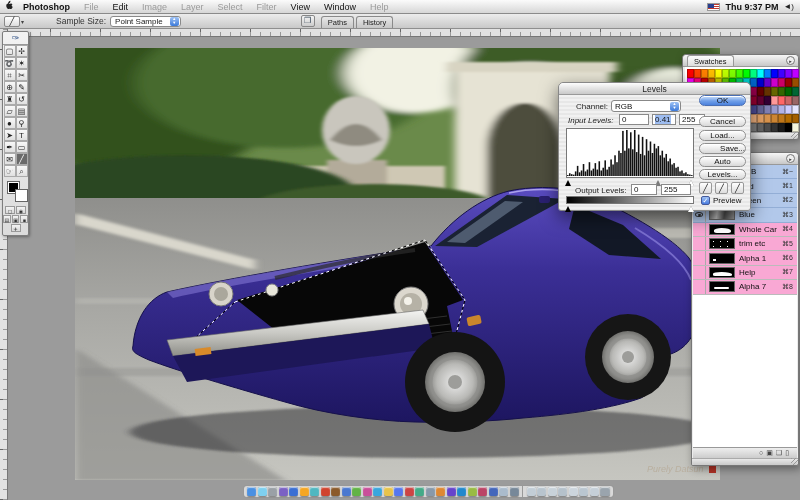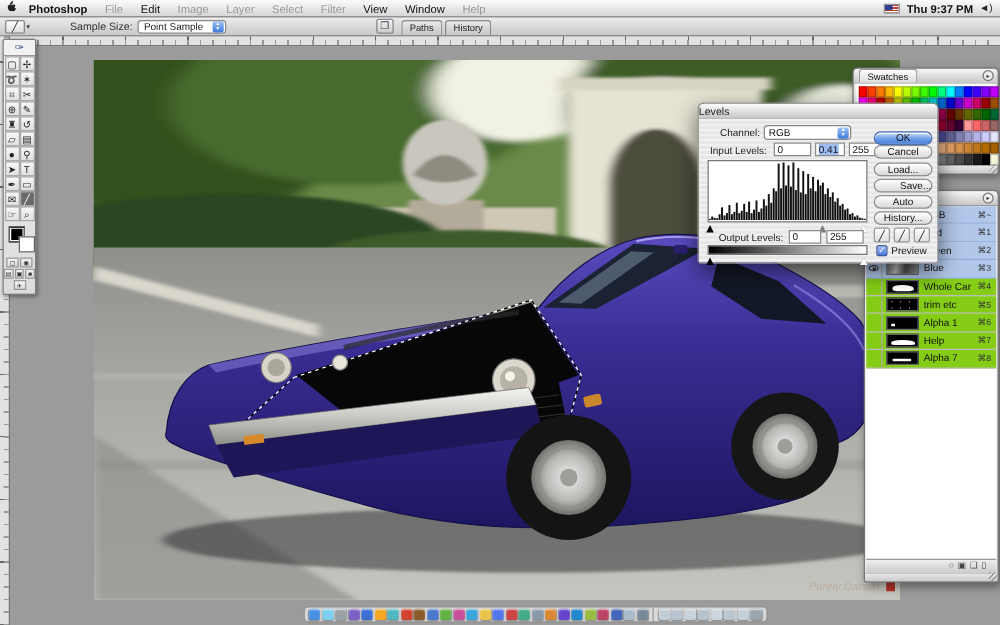--- a/index.html
+++ b/index.html
@@ -84,21 +84,21 @@
   #swatches { left:682px; top:54px; width:117px; height:84px; z-index:5; }
   #swatch-grid { display:grid; grid-template-columns:repeat(16,7px); grid-auto-rows:9px; padding:2px 0 0 2px; background:#fff; margin:0 2px; }
   .swatch { width:7px; height:9px; border:0.5px solid rgba(0,0,0,.25); }
   .palette-footer { height:7px; background:linear-gradient(#e8e8e8,#c9c9c9); border-top:1px solid #aaa; position:relative; border-radius:0 0 2px 2px; }
   .grip { position:absolute; right:0; bottom:0; width:7px; height:7px;
     background:repeating-linear-gradient(135deg,#999 0 1px,transparent 1px 3px); }
 
   
   #channels { left:691px; top:152px; width:108px; height:314px; z-index:5; }
   #channel-rows { background:#fff; margin:0 1px; }
-  .ch-row { height:14.4px; display:flex; align-items:center; border-bottom:0.5px solid #bbb; background:#84cc16; }
+  .ch-row { height:14.4px; display:flex; align-items:center; border-bottom:0.5px solid #bbb; background:#f9a8d4; }
   .ch-row.selected { background:#b2c8ea; border-bottom:0.5px solid #93aed6; }
   .ch-eye { width:13px; height:100%; border-right:0.5px solid #aaa; display:flex; align-items:center; justify-content:center; }
   .eye { width:8px; height:5px; border:1px solid #333; border-radius:50%; position:relative; }
   .eye::after { content:""; position:absolute; left:2px; top:0.5px; width:2.5px; height:2.5px; background:#333; border-radius:50%; }
   .ch-thumb { width:26px; height:11px; margin:0 4px 0 3px; border:0.5px solid #666; background:#000; position:relative; overflow:hidden; }
   .th-photo { background:linear-gradient(100deg,#6e6e6e,#c2c2c2 30%,#4e4e4e 60%,#9a9a9a); }
   .th-sil::after { content:""; position:absolute; left:4px; top:3.5px; width:17px; height:5px; background:#fff; border-radius:45% 55% 30% 30%; }
   .th-specks { background-image:radial-gradient(#fff 0.6px,transparent 0.7px),radial-gradient(#fff 0.5px,transparent 0.6px); background-size:7px 5px,9px 6px; background-color:#000; }
   .th-dot::after { content:""; position:absolute; left:3px; top:5px; width:2.5px; height:2px; background:#fff; }
   .th-body::after { content:""; position:absolute; left:3px; top:4px; width:19px; height:4px; background:#fff; border-radius:50% 60% 20% 20%; }
@@ -108,21 +108,21 @@
   #channels-empty { background:#fff; margin:0 1px; height:152px; }
   #channels-bar { height:11px; margin:0 1px; background:linear-gradient(#eee,#ccc); border-top:1px solid #999;
     display:flex; justify-content:flex-end; align-items:center; gap:3px; padding-right:8px; }
   .ch-btn { font-size:7px; color:#444; line-height:9px; }
 
   
   #levels { position:absolute; left:558px; top:82px; width:193px; height:129px; z-index:6;
     background:repeating-linear-gradient(#f1f1f1 0 2px,#e7e7e7 2px 4px);
     border:1px solid #888; border-radius:5px 5px 3px 3px; box-shadow:0 6px 18px rgba(0,0,0,.55); font-size:8px; color:#111; }
   #levels-title { height:12px; background:linear-gradient(#fdfdfd,#c9c9c9); border-bottom:1px solid #999;
-    border-radius:5px 5px 0 0; font-size:8.5px; line-height:12px; color:#222; }
+    border-radius:5px 5px 0 0; text-align:center; font-size:8.5px; line-height:12px; color:#222; }
   .lv-label { position:absolute; color:#222; }
   .lv-field { position:absolute; height:11px; background:#fff; border:1px solid #8a8a8a; font-size:8px; line-height:10px; padding-left:2px; }
   .lv-field.hl { background:#fff; }
   .lv-field.hl span { background:#9dbcf0; }
   #lv-channel-select { position:absolute; left:52px; top:17px; width:70px; height:12px; border:1px solid #888; border-radius:3px;
     background:#fff; display:flex; align-items:center; font-size:8px; padding-left:3px; }
   #lv-channel-select .val { flex:1; }
   #histo-frame { position:absolute; left:7px; top:45px; width:128px; height:50px; background:#fff; border:1px solid #777; }
   .slider { position:absolute; width:0; height:0; border-left:3.5px solid transparent; border-right:3.5px solid transparent; }
   .sl-black { border-bottom:6px solid #000; }
@@ -569,21 +569,21 @@
 
   <div id="levels">
     <div id="levels-title">Levels</div>
 
     <span class="lv-label" style="left:17px;top:19px;">Channel:</span>
     <span id="lv-channel-select">
       <span class="val">RGB</span>
       <span class="stepper">▲<br>▼</span>
     </span>
 
-    <span class="lv-label" style="left:9px;top:33px;">Input Levels:</span>
+    <span class="lv-label" style="left:9px;top:33px;font-style:italic;">Input Levels:</span>
     <span class="lv-field" style="left:60px;top:31px;width:30px;">0</span>
     <span class="lv-field hl" style="left:93px;top:31px;width:24px;"><span>0.41</span></span>
     <span class="lv-field" style="left:120px;top:31px;width:26px;">255</span>
 
     <div id="histo-frame">
       <svg id="histo-svg" width="126" height="48" viewBox="0 0 126 48">
           <rect x="0.00" y="46.08" width="1.57" height="0.92" fill="#111"></rect>
           <rect x="1.97" y="44.24" width="1.57" height="2.76" fill="#111"></rect>
           <rect x="3.94" y="45.16" width="1.57" height="1.84" fill="#111"></rect>
           <rect x="5.91" y="45.62" width="1.57" height="1.38" fill="#111"></rect>
@@ -653,26 +653,26 @@
     <span class="slider sl-gray" style="left:96px;top:97px;"></span>
     <span class="slider sl-white" style="left:129px;top:97px;"></span>
 
     <span class="lv-label" style="left:16px;top:103px;">Output Levels:</span>
     <span class="lv-field" style="left:72px;top:101px;width:26px;">0</span>
     <span class="lv-field" style="left:102px;top:101px;width:30px;">255</span>
     <div id="out-gradient"></div>
     <span class="slider sl-black" style="left:6px;top:123px;"></span>
     <span class="slider sl-white" style="left:129px;top:123px;"></span>
 
-    <span class="lv-btn primary" style="top:22px;">OK</span>
+    <span class="lv-btn primary" style="top:12px;">OK</span>
     <span class="lv-btn" style="top:33px;">Cancel</span>
     <span class="lv-btn" style="top:47px;">Load...</span>
     <span class="lv-btn" style="top:60px;text-align:right;">Save...</span>
     <span class="lv-btn" style="top:73px;">Auto</span>
-    <span class="lv-btn" style="top:86px;">History...</span>
+    <span class="lv-btn" style="top:86px;">Levels...</span>
 
     <span class="dropper" style="left:140px;">╱</span>
     <span class="dropper" style="left:156px;">╱</span>
     <span class="dropper" style="left:172px;">╱</span>
 
     <span id="lv-preview">
       <span id="lv-checkbox">✓</span>
       <span style="font-size:8px;">Preview</span>
     </span>
   </div>

